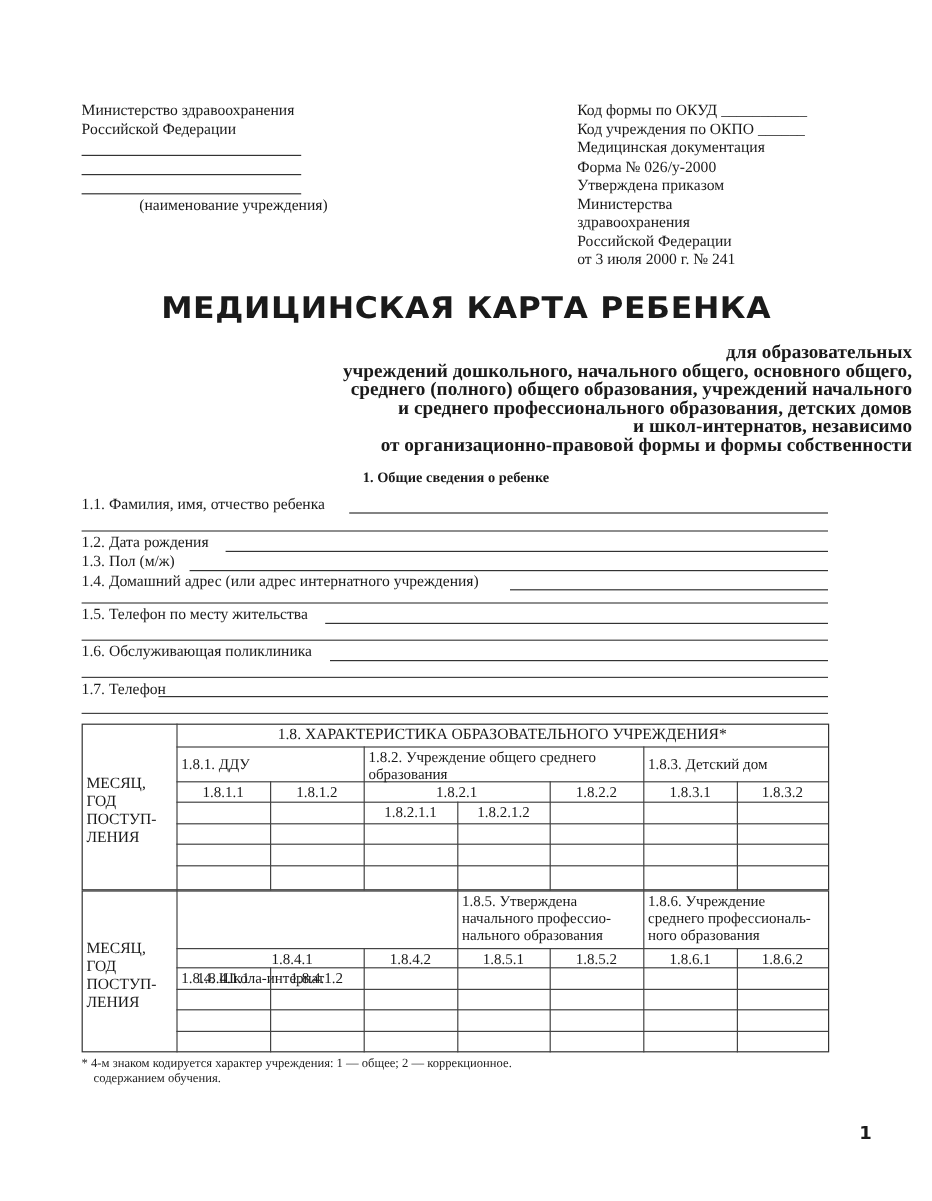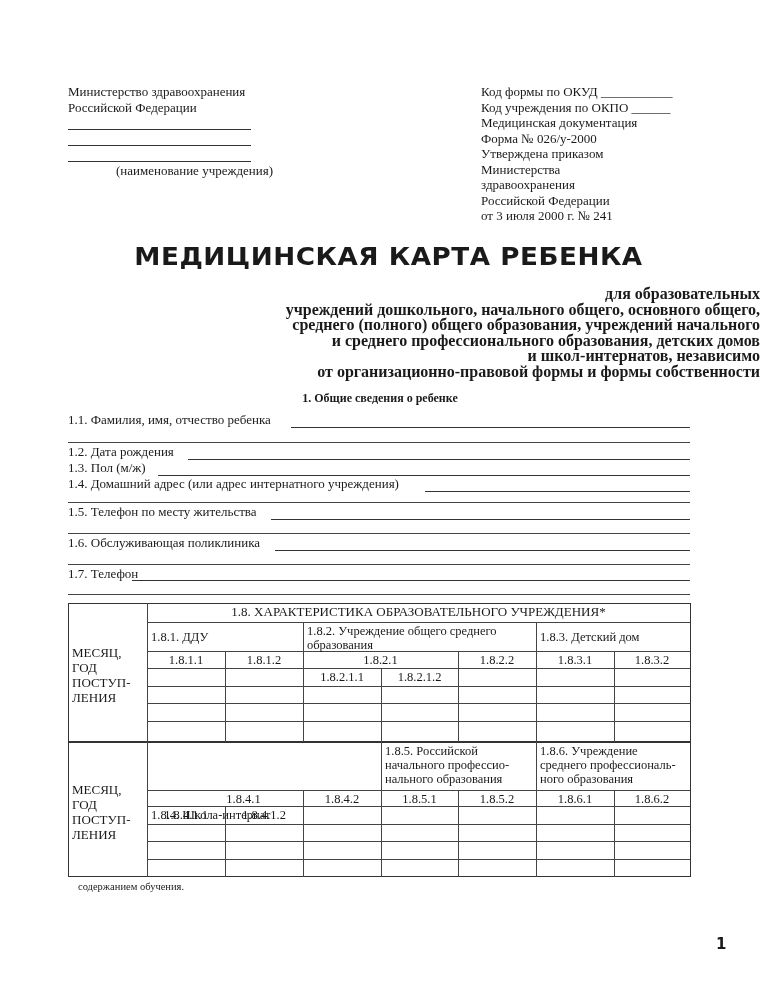--- a/index.html
+++ b/index.html
@@ -144,36 +144,37 @@
 <div class="vl" style="left:225px;top:806px;height:71px;"></div>
 
 <div class="cell" style="left:72px;top:782px;width:74px;font-size:13px;line-height:15px;">
   <div>МЕСЯЦ,</div>
   <div>ГОД</div>
   <div>ПОСТУП-</div>
   <div>ЛЕНИЯ</div>
 </div>
 <div class="cell" style="left:151px;top:762px;margin-top:46px;">1.8.4. Школа-интернат</div>
 <div class="cell" style="left:385px;top:744px;">
-  <div>1.8.5. Российской</div>
+  <div>1.8.5. Утверждена</div>
   <div>начального профессио-</div>
   <div>нального образования</div>
 </div>
 <div class="cell" style="left:540px;top:744px;">
   <div>1.8.6. Учреждение</div>
   <div>среднего профессиональ-</div>
   <div>ного образования</div>
 </div>
 
 <div class="cell ctr" style="left:147px;width:156px;top:792px;padding-left:37px;">1.8.4.1</div>
 <div class="cell ctr" style="left:303px;width:78px;top:792px;">1.8.4.2</div>
 <div class="cell ctr" style="left:381px;width:77px;top:792px;">1.8.5.1</div>
 <div class="cell ctr" style="left:458px;width:78px;top:792px;">1.8.5.2</div>
 <div class="cell ctr" style="left:536px;width:78px;top:792px;">1.8.6.1</div>
 <div class="cell ctr" style="left:614px;width:76px;top:792px;">1.8.6.2</div>
 <div class="cell ctr" style="left:147px;width:78px;top:808px;">1.8.4.1.1</div>
 <div class="cell ctr" style="left:225px;width:78px;top:808px;">1.8.4.1.2</div>
 
 <div class="foot" style="top:881px;">
+  <div>*  4-м знаком кодируется характер учреждения: 1 — общее; 2 — коррекционное.</div>
   <div style="padding-left:10px;">содержанием обучения.</div>
 </div>
 
 <div class="pageno">1</div>
 
 </body></html>

